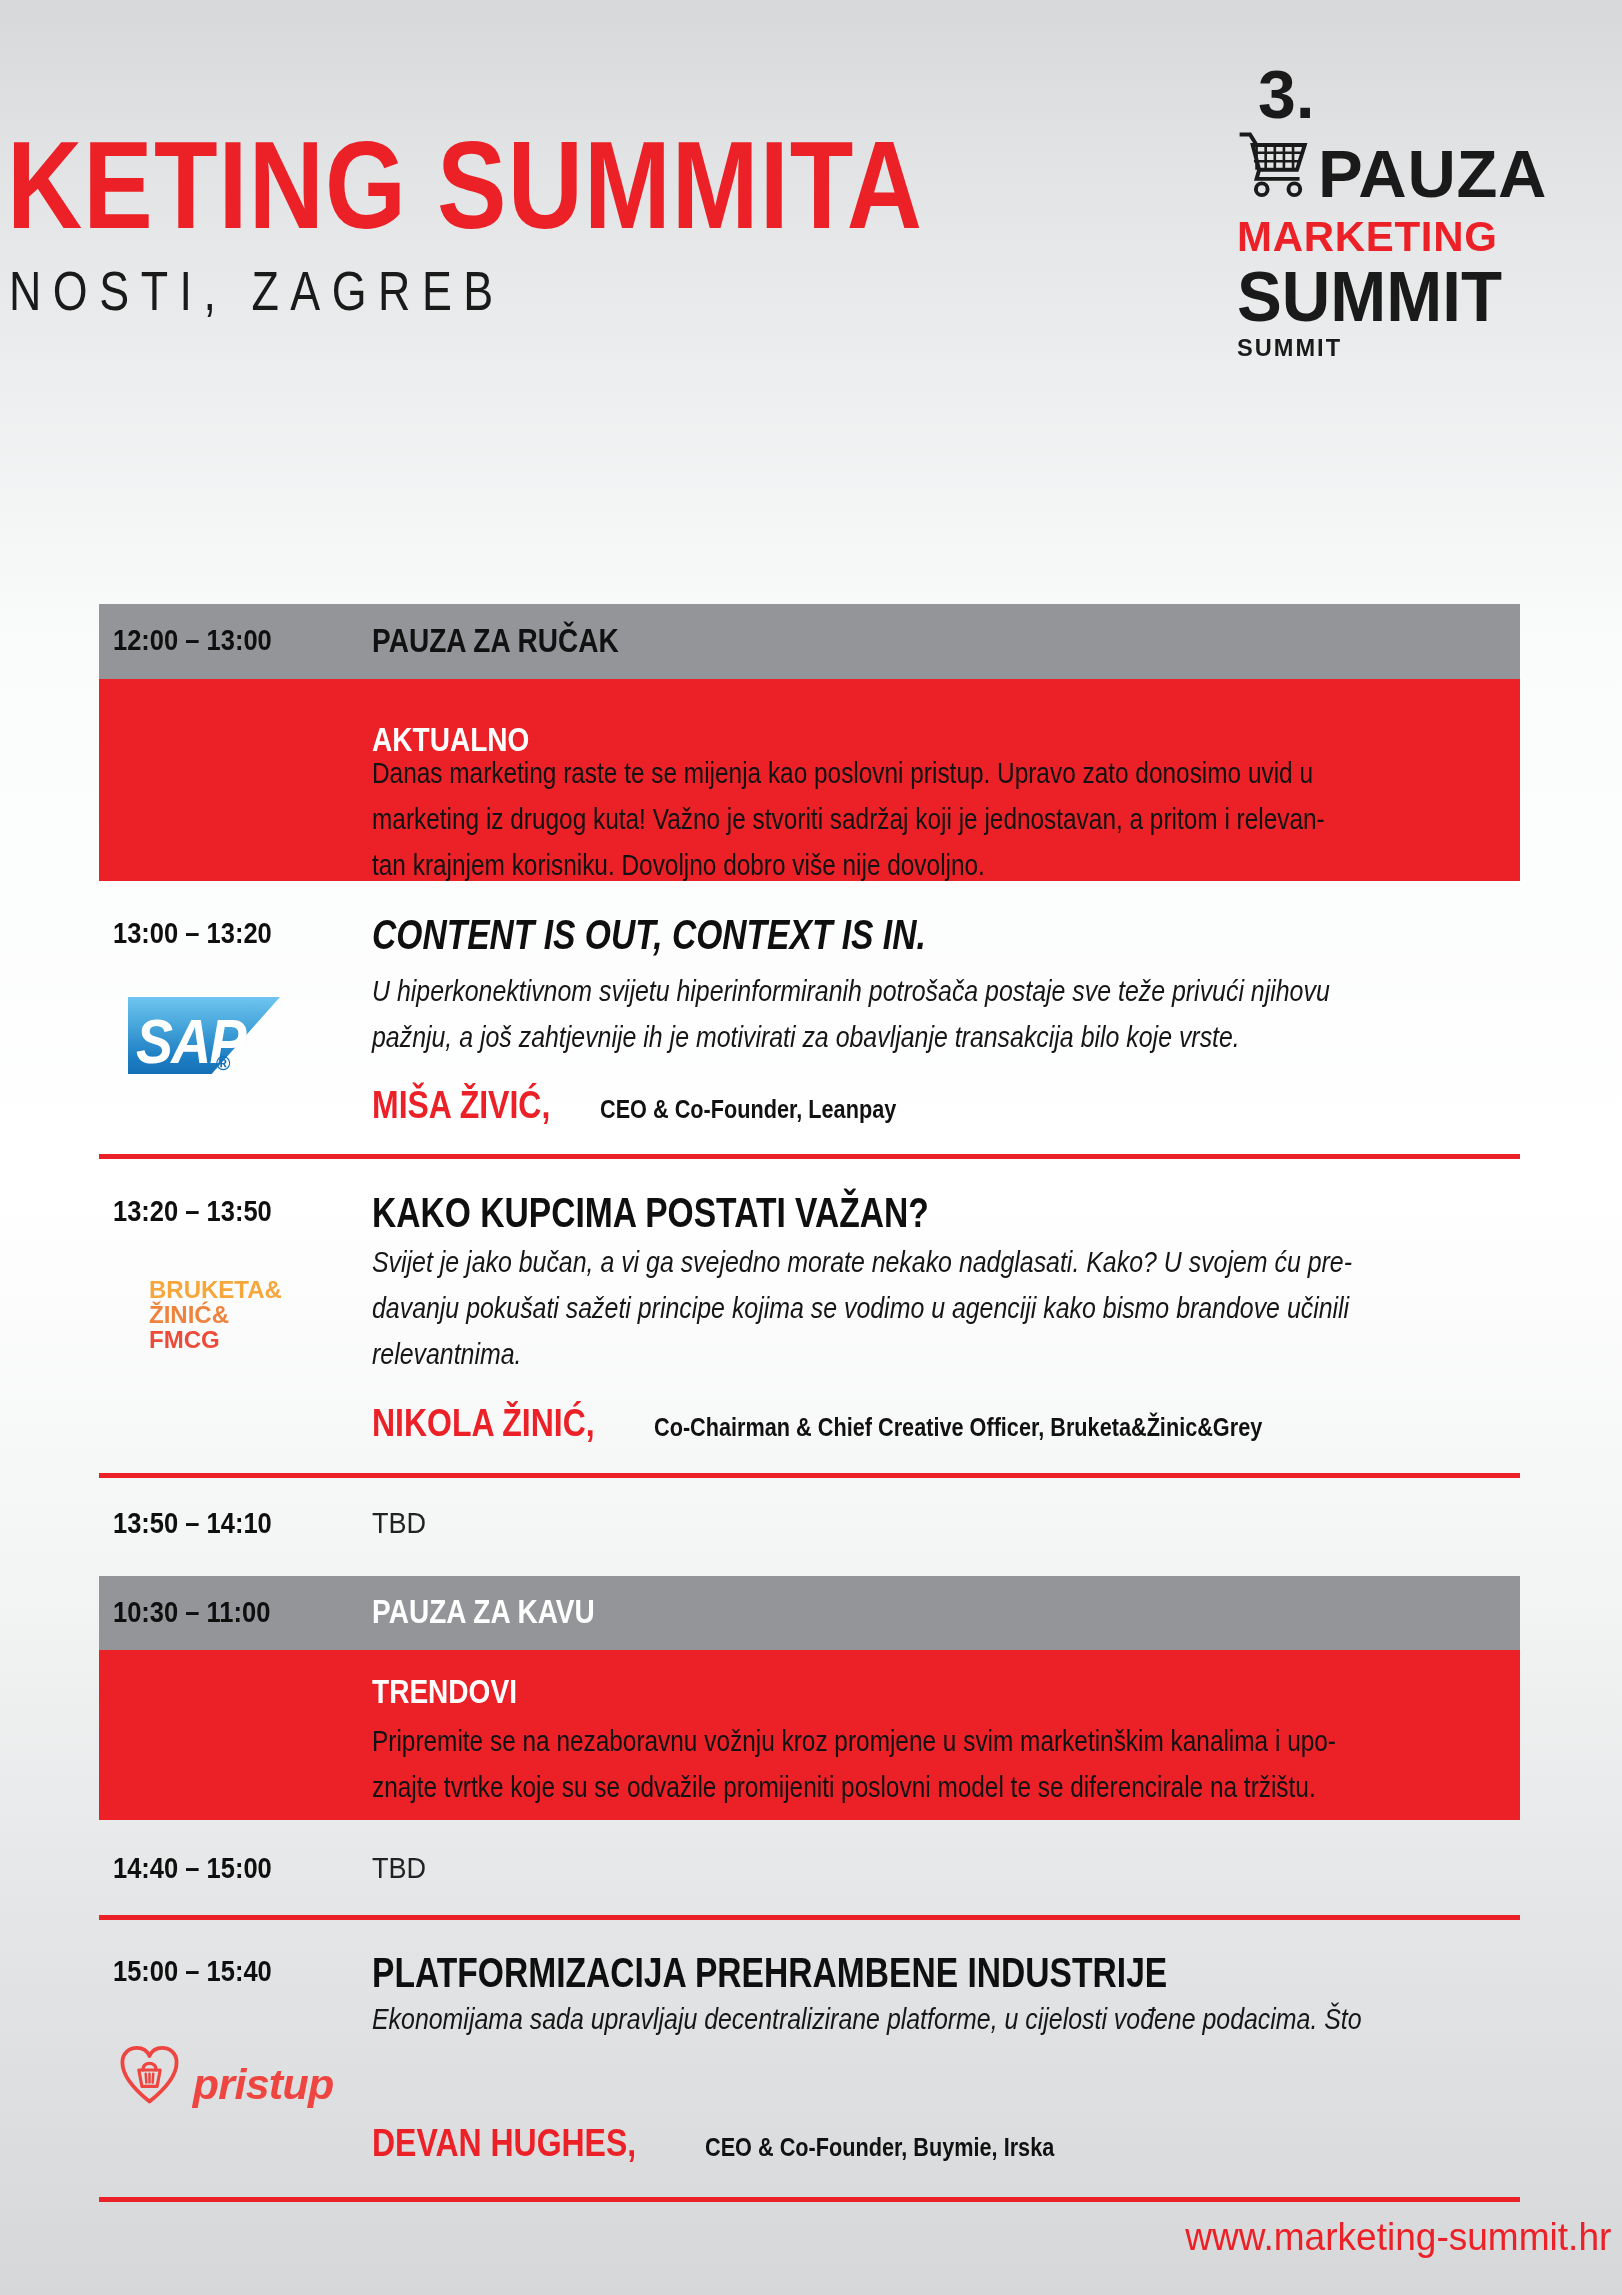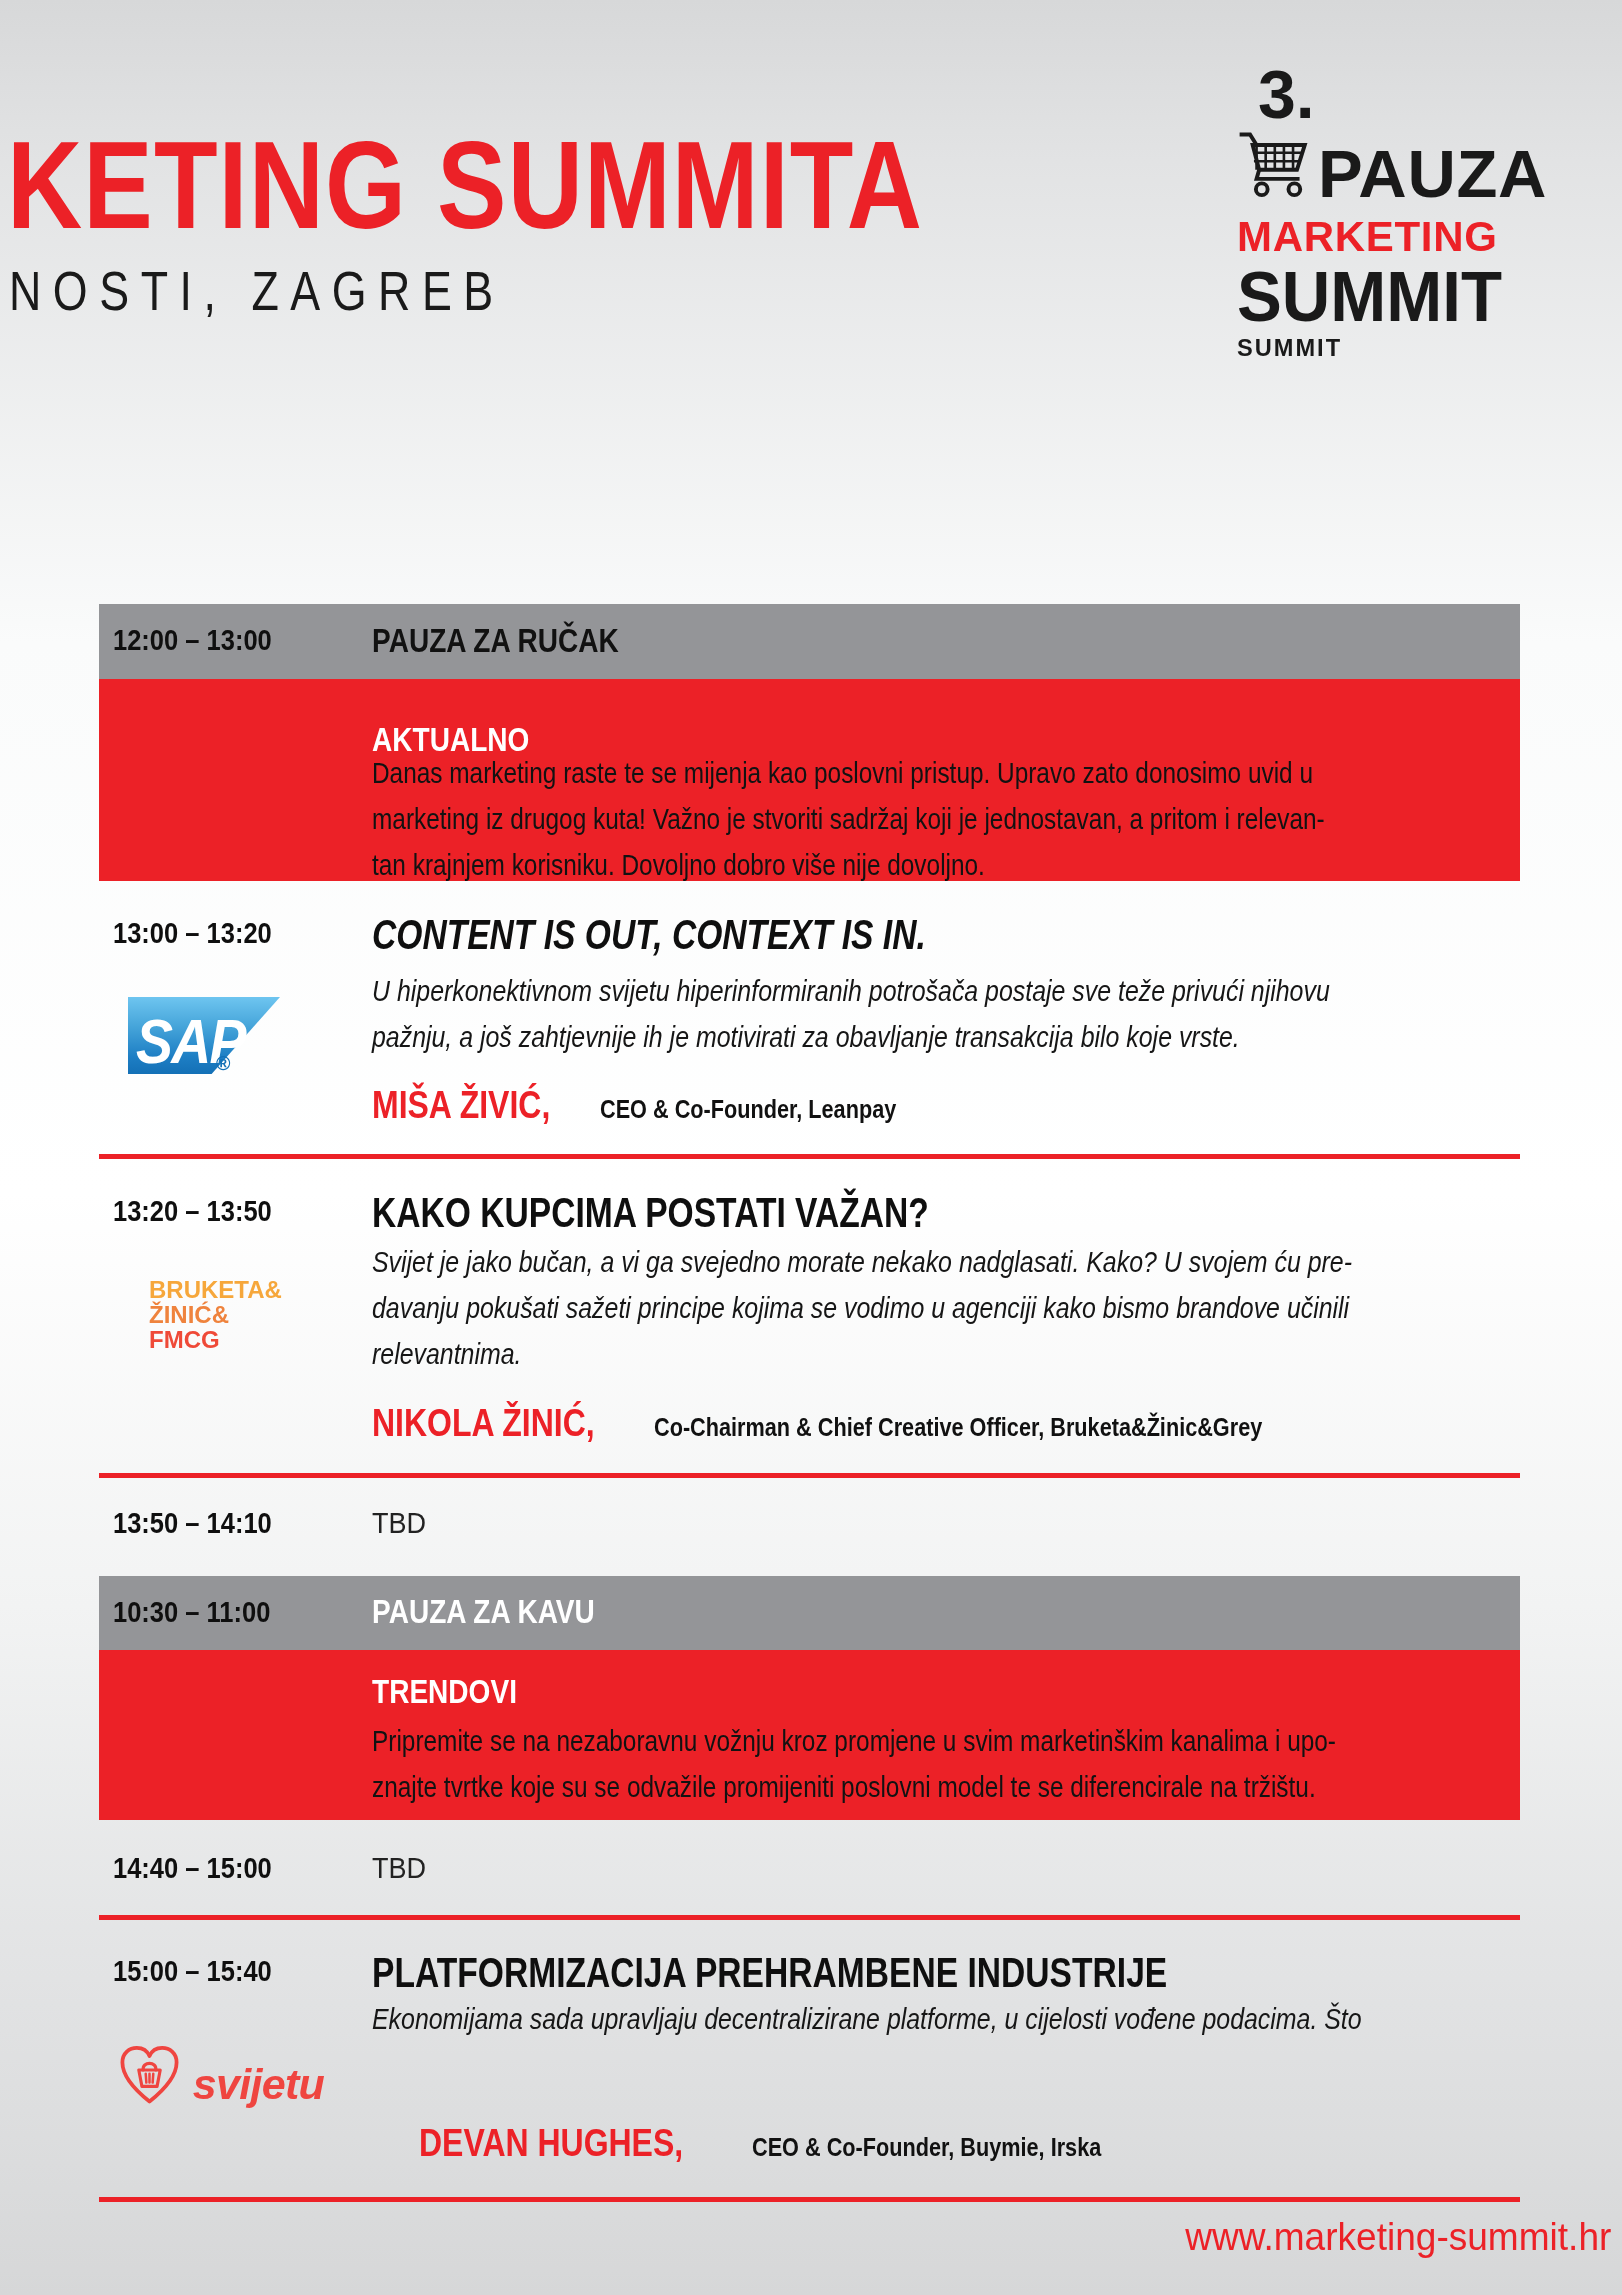--- a/index.html
+++ b/index.html
@@ -162,26 +162,26 @@
   <span>
     <svg width="63" height="62" viewBox="0 0 100 96">
       <g fill="none" stroke="#EF4540" stroke-width="6" stroke-linecap="round" stroke-linejoin="round">
         <path d="M50 90 C20 66 7 46 7 28 C7 13 18 5 30 5 C40 5 47 11 50 18 C53 11 60 5 70 5 C82 5 93 13 93 28 C93 46 80 66 50 90 Z"></path>
         <path d="M33 40 L67 40 L62 66 L38 66 Z" stroke-width="5"></path>
         <path d="M40 40 C38 26 62 26 60 40" stroke-width="5"></path>
         <path d="M44 46 L45 60 M50 46 L50 60 M56 46 L55 60" stroke-width="4"></path>
       </g>
     </svg>
   </span>
-  <span class="buymie-text">svijetu</span>
+  <span class="buymie-text">pristup</span>
 </div>
 
 <div class="abs desc" style="top:1996px;">
   <div><span class="cx s83">Ekonomijama sada upravljaju decentralizirane platforme, u cijelosti vođene podacima. Što</span></div>
 </div>
-<div class="abs speaker" style="top:2123px;margin-left:47px;">
+<div class="abs speaker" style="top:2123px;">
   <span class="sp-name cx" style="transform:scaleX(.82)">DEVAN HUGHES,</span>
   <span class="sp-role cx s85">CEO &amp; Co-Founder, Buymie, Irska</span>
 </div>
 <div class="abs divider" style="top:2197px;"></div>
 
 <div class="abs footer-url"><span class="cx" style="transform:scaleX(.95);transform-origin:50% 50%;">www.marketing-summit.hr</span></div>
 
 
 </body></html>

